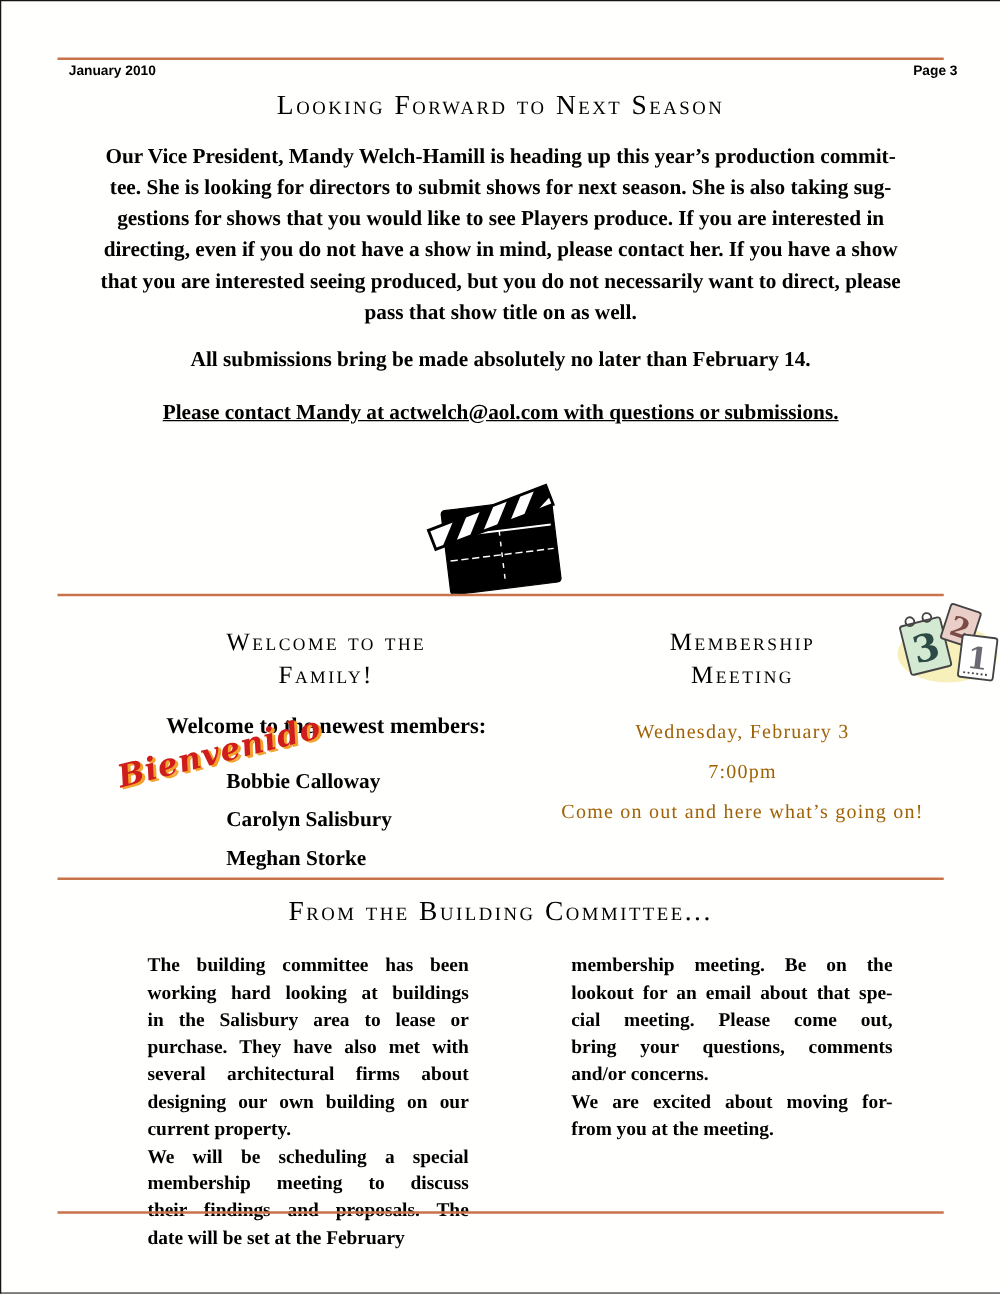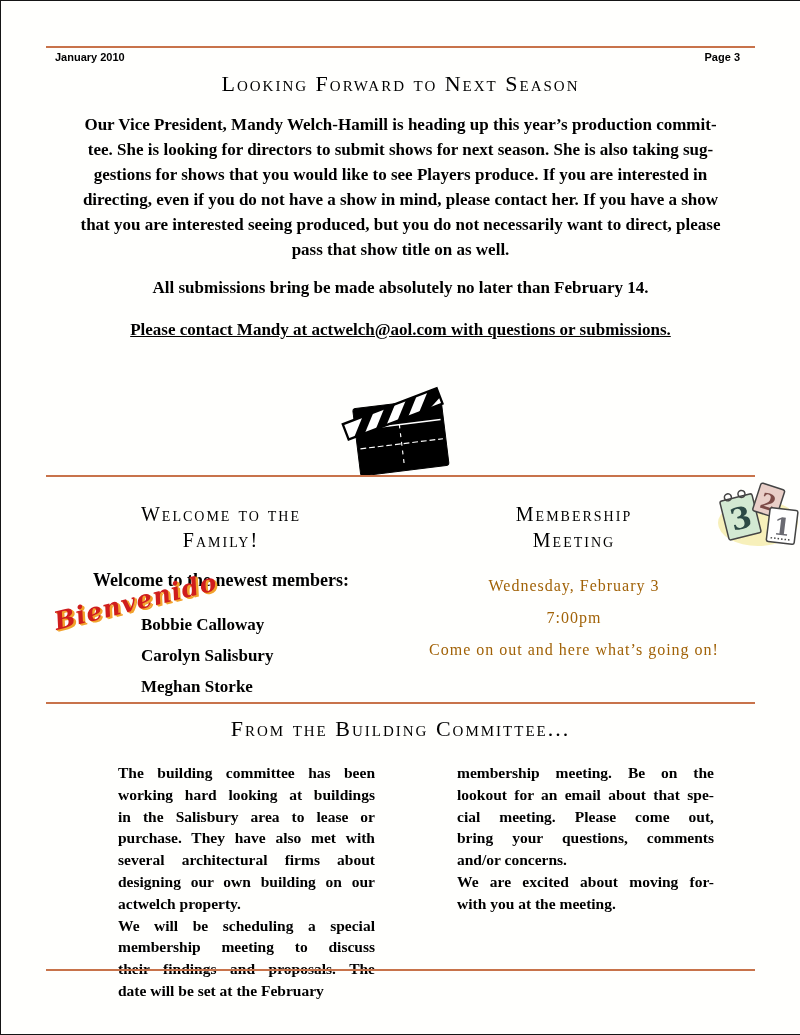--- a/index.html
+++ b/index.html
@@ -7,38 +7,38 @@
     width:800px;height:1035px;box-sizing:border-box;position:relative;
     background:#fffffd;color:#000;overflow:hidden;
     border-top:1px solid #151515;border-left:1px solid #151515;border-bottom:1px solid #151515;
     font-family:"Liberation Serif",serif;
   }
   .rule{border:none;border-top:2px solid #c8734a;margin:0 45px;}
   .rule-bottom{position:absolute;left:45px;right:45px;top:968px;border-top:2px solid #c8734a;}
   .topspace{height:45px;}
   .meta-row{
     display:flex;justify-content:space-between;align-items:baseline;
-    padding:3px 60px 0 54px;font-family:"Liberation Sans",sans-serif;
+    padding:3px 34px 0 54px;font-family:"Liberation Sans",sans-serif;
     font-size:11px;font-weight:bold;height:16px;text-align:center;
   }
   .sc-title{
     text-align:center;font-variant:small-caps;font-size:22px;letter-spacing:2px;
     margin-top:4px;font-weight:normal;
   }
   .season-body{
     width:700px;margin:6px auto 0 auto;text-align:center;
     font-size:17px;font-weight:bold;line-height:25px;
   }
   .center-line{
     text-align:center;font-size:17px;font-weight:bold;line-height:25px;
   }
   .deadline{margin-top:13px;}
   .contact{margin-top:7px;text-decoration:underline;}
   .clapper-wrap{text-align:center;margin-top:0;height:116px;}
-  .two-col{display:flex;margin-top:8px;min-height:198px;}
+  .two-col{display:flex;margin-top:8px;min-height:198px;margin-left:40px;}
   .col-left{width:350px;margin-left:45px;position:relative;}
   .col-right{flex:1;position:relative;padding-right:48px;}
   .section-head{
     text-align:center;font-variant:small-caps;font-size:20px;letter-spacing:2px;
     line-height:26px;font-weight:normal;
   }
   .welcome-intro{
     text-align:center;font-size:18px;font-weight:bold;margin-top:12px;
   }
   .members{margin:8px 0 0 95px;width:250px;text-align:left;}
@@ -156,32 +156,32 @@
   <h2 class="sc-title building-title">From the Building Committee...</h2>
 
   <div class="building-cols">
     <div class="bcol">
         <div class="jl">The building committee has been</div>
         <div class="jl">working hard looking at buildings</div>
         <div class="jl">in the Salisbury area to lease or</div>
         <div class="jl">purchase. They have also met with</div>
         <div class="jl">several architectural firms about</div>
         <div class="jl">designing our own building on our</div>
-        <div class="jl-last">actwelch property.</div>
+        <div class="jl-last">current property.</div>
         <div class="jl">We will be scheduling a special</div>
         <div class="jl">membership meeting to discuss</div>
         <div class="jl">their findings and proposals. The</div>
         <div class="jl-last">date will be set at the February</div>
       </div>
     <div class="bcol">
         <div class="jl">membership meeting. Be on the</div>
         <div class="jl">lookout for an email about that spe-</div>
         <div class="jl">cial meeting. Please come out,</div>
         <div class="jl">bring your questions, comments</div>
         <div class="jl-last">and/or concerns.</div>
         <div class="jl">We are excited about moving for-</div>
-        <div class="jl-last">with you at the meeting.</div>
+        <div class="jl-last">from you at the meeting.</div>
       </div>
   </div>
 
   <div class="rule-bottom"></div>
 
 </div>
 
 </body></html>

